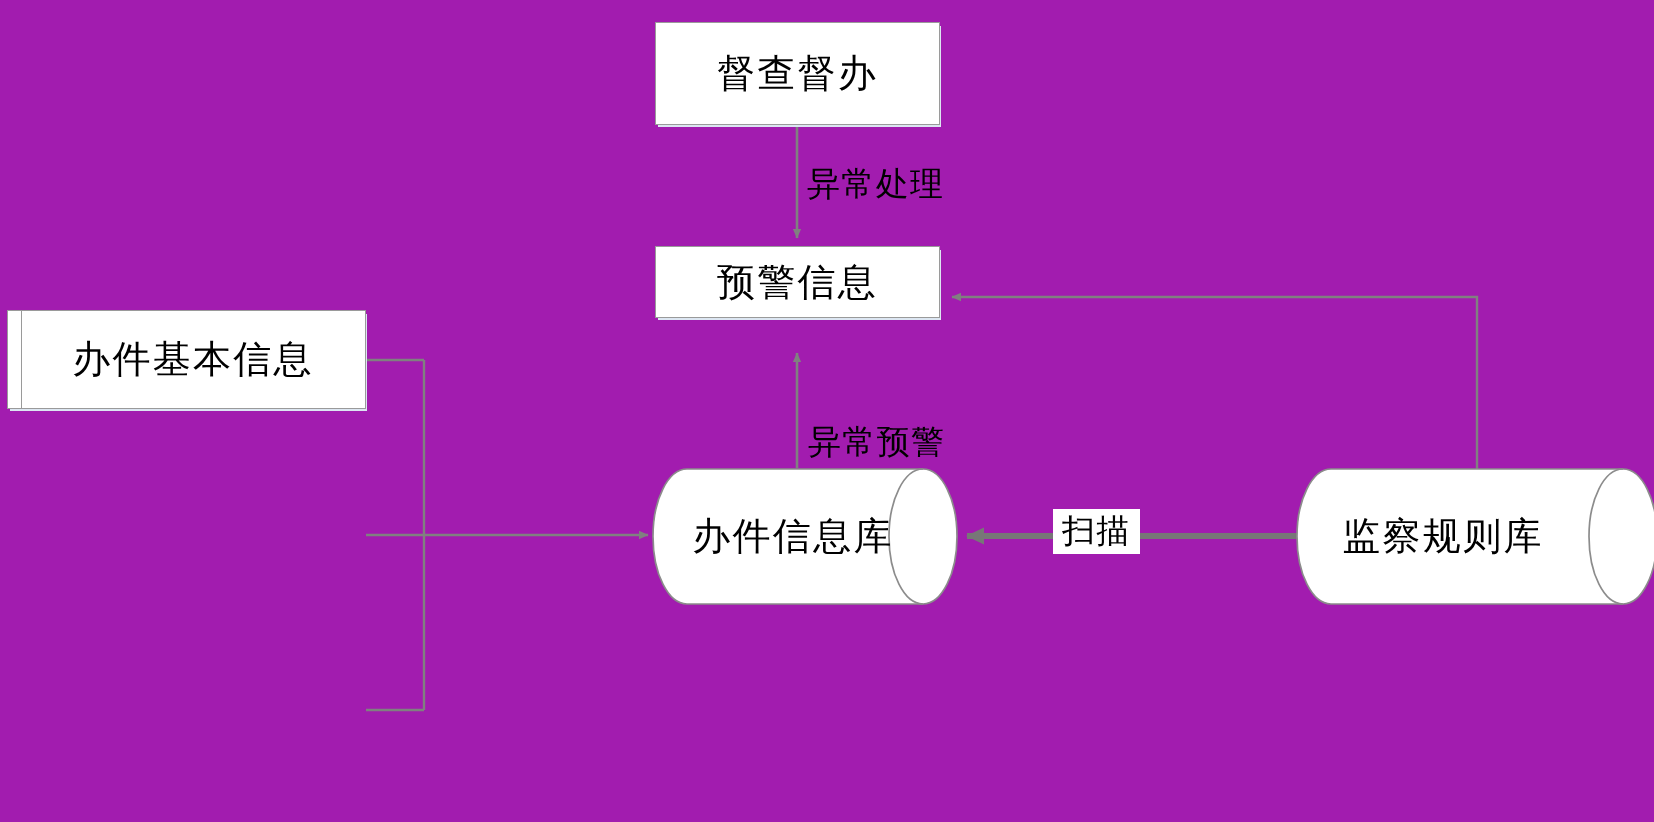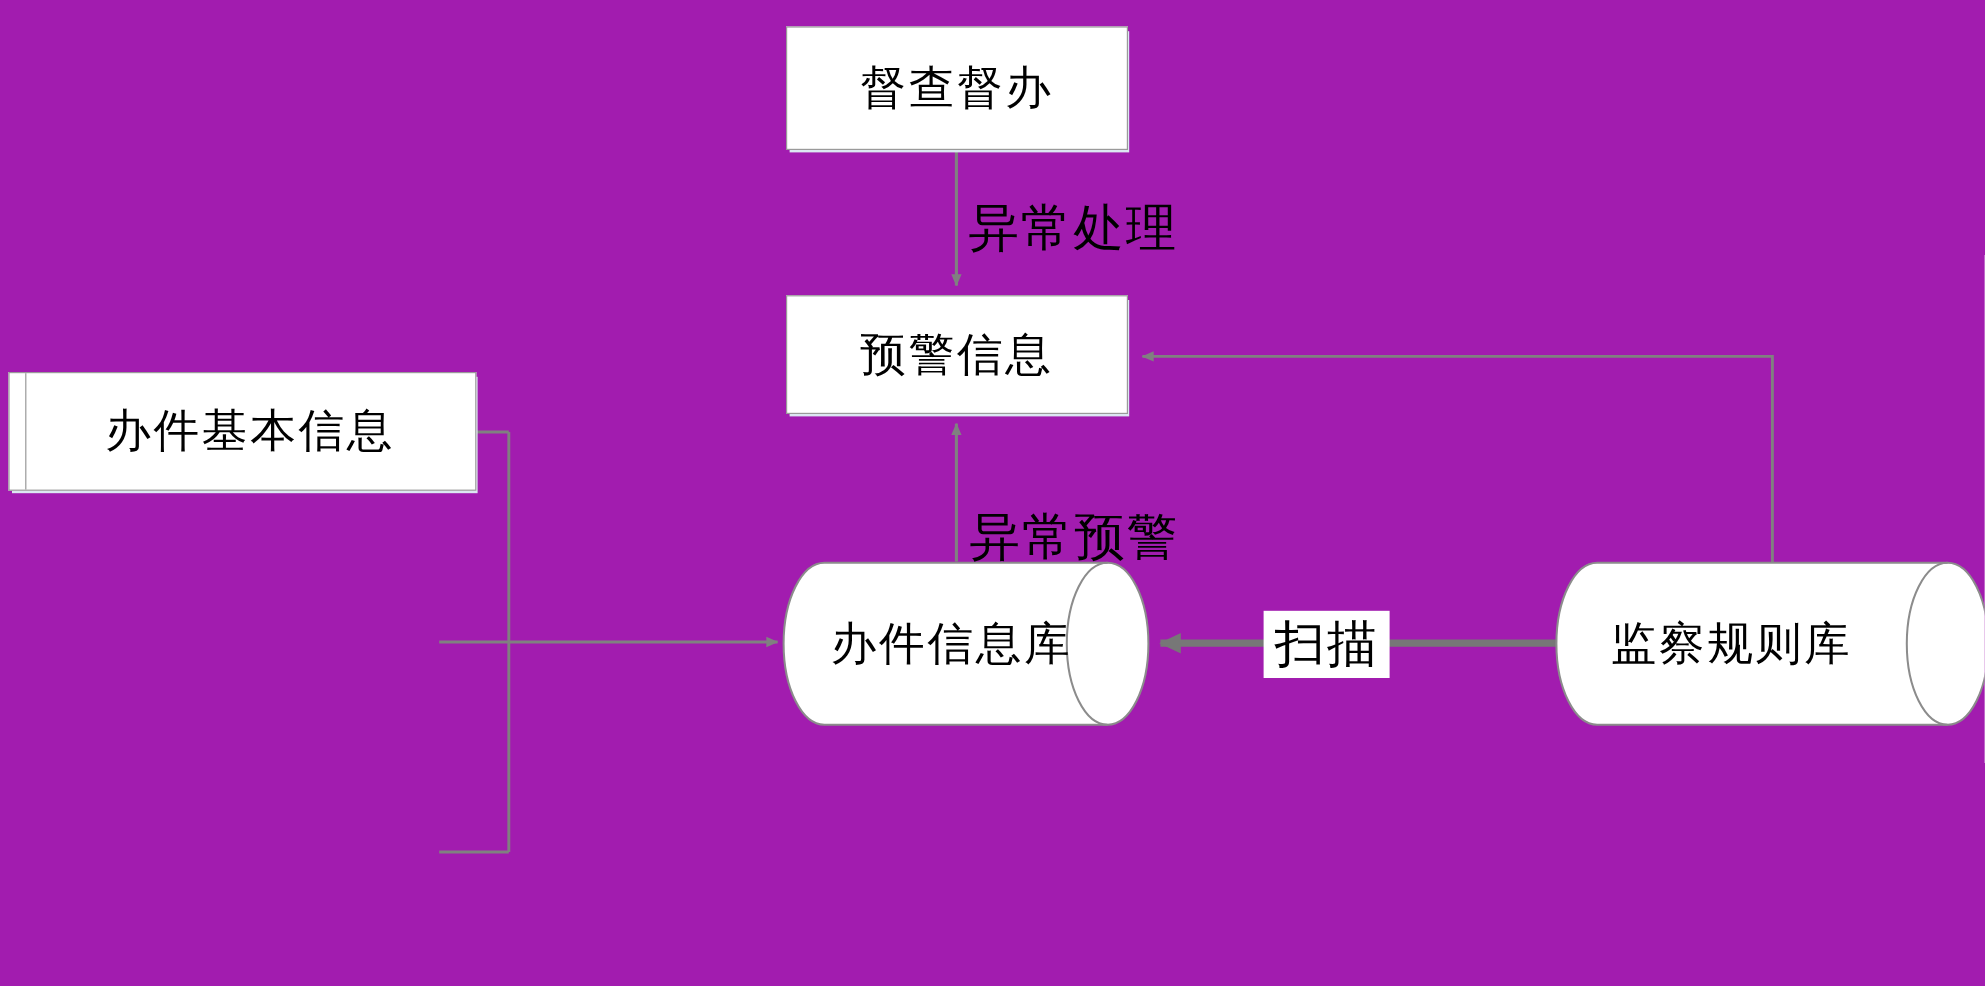--- a/index.html
+++ b/index.html
@@ -88,21 +88,21 @@
   
   .edge-label {
     position: absolute;
     color: #000000;
     white-space: nowrap;
     background: transparent;
     letter-spacing: 0.04em;
   }
 
   .fs-38 { font-size: 38px; }
-  .fs-33 { font-size: 42px; text-align: center; }
+  .fs-33 { font-size: 33px; text-align: center; }
 </style>
 </head>
 <body>
 
 <div id="canvas">
 
   <svg id="edges" width="1654" height="822" viewBox="0 0 1654 822">
     <defs>
       <marker id="arrowThin" markerWidth="11" markerHeight="11" refX="9.4" refY="5.5" orient="auto" markerUnits="userSpaceOnUse">
         <path d="M0,1.2 L10,5.5 L0,9.8 z" fill="#808080"></path>
@@ -133,25 +133,25 @@
 
     <g>
       <path d="M1477,476 L1477,297 L952,297" stroke="#808080" stroke-width="2.4" fill="none" marker-end="url(#arrowThin)"></path>
     </g>
   </svg>
 
   <div class="box" style="left:655px; top:22px; width:285px; height:103px;">
     <div class="node-label fs-38">督查督办</div>
   </div>
 
-  <div class="box" style="left:655px; top:246px; width:285px; height:99px;">
+  <div class="box" style="left:655px; top:246px; width:285px; height:72px;">
     <div class="node-label fs-38">预警信息</div>
   </div>
 
-  <div class="pbox" style="left:7px; top:310px; width:390px; height:99px;padding-left:30px;">
+  <div class="pbox" style="left:7px; top:310px; width:359px; height:99px;padding-left:30px;">
     <div class="inner-rule"></div>
     <div class="node-label fs-38">办件基本信息</div>
   </div>
 
 
 
   <div class="cyl" style="left:655px; top:468px; width:300px; height:137px;">
     <svg width="300" height="137" viewBox="0 0 300 137">
       <path d="M32,1 L268,1 A34,67.5 0 0 1 268,136 L32,136 A34,67.5 0 0 1 32,1 Z" fill="#ffffff" stroke="#8c8c8c" stroke-width="1.7"></path>
       <path d="M268,1 A34,67.5 0 0 0 268,136" fill="none" stroke="#8c8c8c" stroke-width="1.7"></path>

